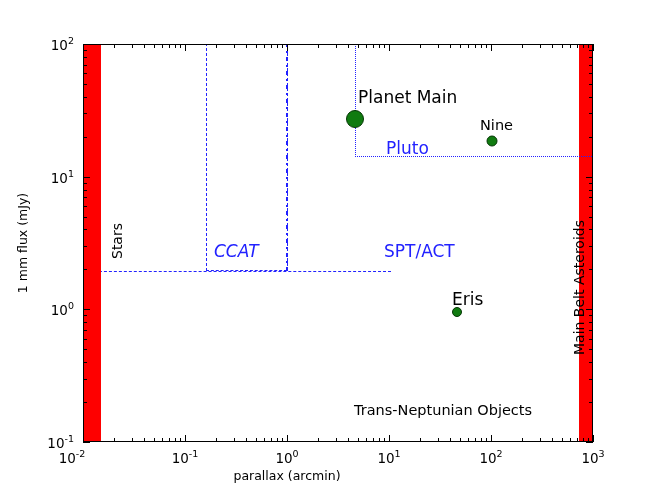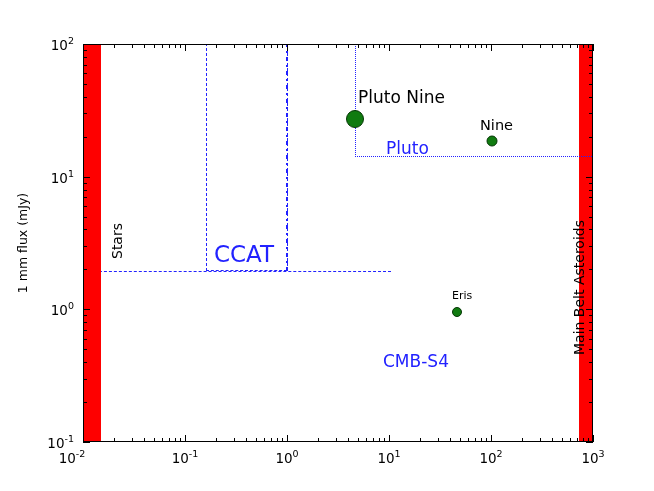--- a/index.html
+++ b/index.html
@@ -67,33 +67,34 @@
     <div class="cmbs4" style="left:249px;top:-2px;width:261px;height:337px;"></div>
 
     <div class="marker" style="left:271px;top:74px;width:16px;height:16px;"></div>
     <div class="marker" style="left:408px;top:96px;width:9px;height:9px;"></div>
     <div class="marker" style="left:373px;top:267px;width:8px;height:8px;"></div>
 
     <div class="lbl" style="left:33px;top:196px;font-size:14px;transform:rotate(-90deg) translate(-50%,-50%);transform-origin:0 0;">Stars</div>
 
     <div class="lbl" style="left:487px;top:310px;font-size:14px;transform:rotate(-90deg);transform-origin:0 0;">Main Belt Asteroids</div>
 
-    <div class="lbl" style="left:274px;top:42px;font-size:17px;">Pluto Nine</div>
+    <div class="lbl" style="left:274px;top:42px;font-size:17px;">Planet Main</div>
 
     <div class="lbl" style="left:396px;top:72px;font-size:14.5px;">Nine</div>
 
-    <div class="lbl" style="left:368px;top:244px;font-size:11px;">Eris</div>
+    <div class="lbl" style="left:368px;top:244px;font-size:17px;">Eris</div>
 
     <div class="lbl lbl-blue" style="left:302px;top:93px;font-size:17px;">Pluto</div>
 
-    <div class="lbl lbl-blue" style="left:130px;top:196px;font-size:23px;">CCAT</div>
-
-
-    <div class="lbl lbl-blue" style="left:299px;top:306px;font-size:17px;">CMB-S4</div>
-
+    <div class="lbl lbl-blue" style="left:130px;top:196px;font-size:17px;font-style:italic;">CCAT</div>
+
+    <div class="lbl lbl-blue" style="left:300px;top:196px;font-size:17px;">SPT/ACT</div>
+
+
+    <div class="lbl" style="left:270px;top:357px;font-size:14.5px;">Trans-Neptunian Objects</div>
   </div>
 
   <div id="ticklayer">
       <div class="tick tickmaj-x" style="left:83px;top:435px;"></div>
       <div class="tick tickmaj-x" style="left:83px;top:44px;"></div>
       <div class="tick tickmin-x" style="left:114px;top:438px;"></div>
       <div class="tick tickmin-x" style="left:114px;top:44px;"></div>
       <div class="tick tickmin-x" style="left:132px;top:438px;"></div>
       <div class="tick tickmin-x" style="left:132px;top:44px;"></div>
       <div class="tick tickmin-x" style="left:144px;top:438px;"></div>
@@ -248,15 +249,16 @@
       <div class="ticklab" style="left: 491px; top: 448px; transform: translateX(-50%);">10<sup>2</sup></div>
       <div class="ticklab" style="left: 593px; top: 448px; transform: translateX(-50%);">10<sup>3</sup></div>
     </div>
   <div id="yticklabels">
       <div class="ticklab" style="left: 74px; top: 44px; transform: translate(-100%, -50%);">10<sup>2</sup></div>
       <div class="ticklab" style="left: 74px; top: 176.667px; transform: translate(-100%, -50%);">10<sup>1</sup></div>
       <div class="ticklab" style="left: 74px; top: 309.333px; transform: translate(-100%, -50%);">10<sup>0</sup></div>
       <div class="ticklab" style="left: 74px; top: 442px; transform: translate(-100%, -50%);">10<sup>-1</sup></div>
     </div>
 
+  <div class="axtitle" style="left:287px;top:468px;transform:translateX(-50%);">parallax (arcmin)</div>
   <div class="axtitle" style="left:22px;top:243px;transform:rotate(-90deg) translate(-50%,-50%);transform-origin:0 0;">1 mm flux (mJy)</div>
 
 </div>
 
 </body></html>

